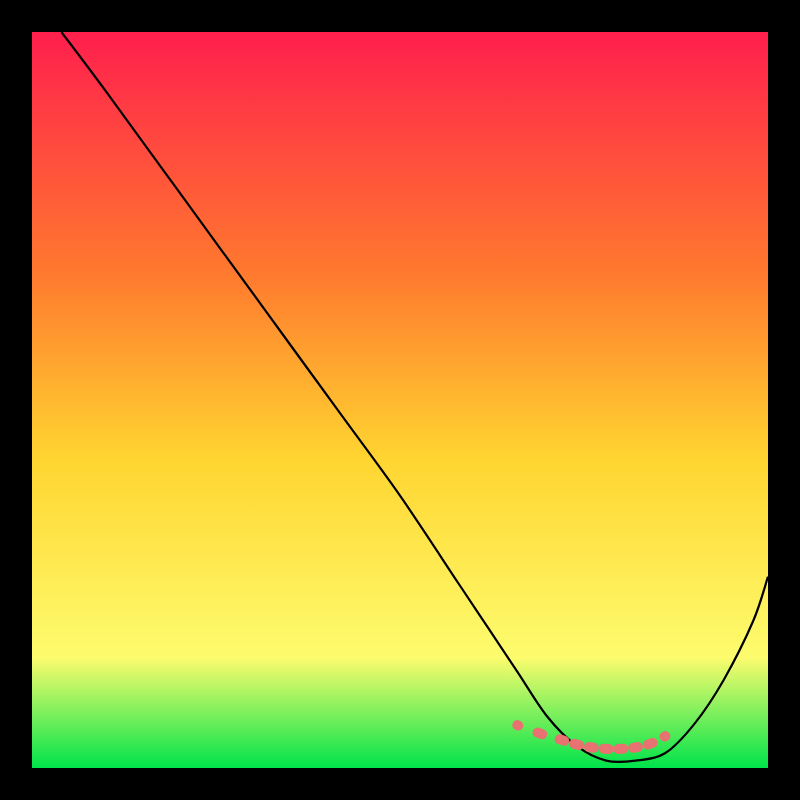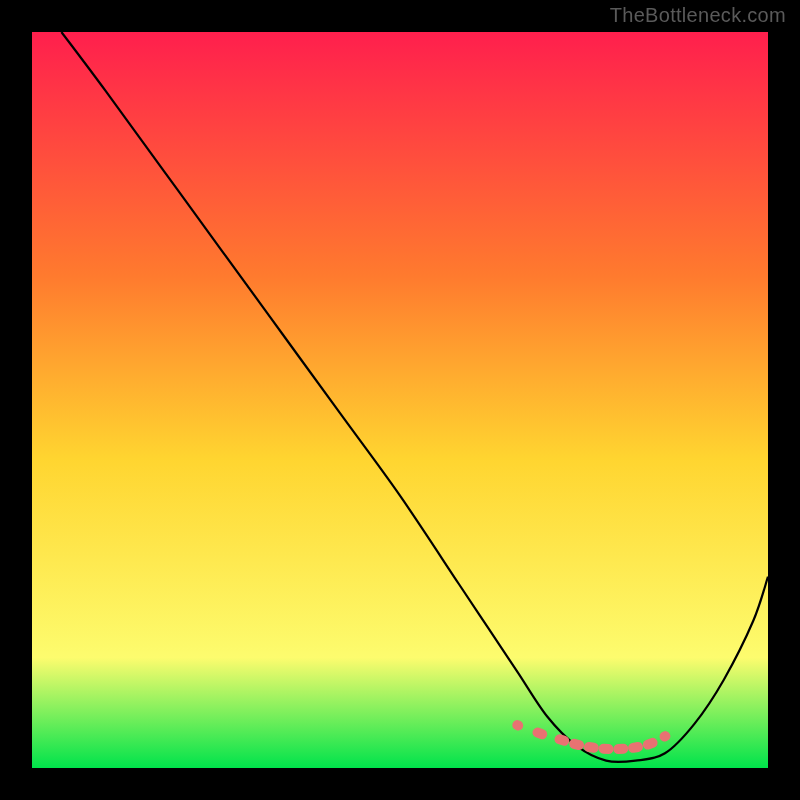--- a/index.html
+++ b/index.html
@@ -33,21 +33,20 @@
     top: 32px;
     width: 736px;
     height: 736px;
   }
   svg { display: block; }
 </style>
 </head>
 <body>
 
 <div class="outer">
-  <div class="watermark">TheBottleneck.com</div>
   <div class="plot-area">
     <svg id="chart-svg" width="736" height="736" viewBox="0 0 736 736">
       <defs>
         <linearGradient id="bg-grad" x1="0" y1="0" x2="0" y2="1">
           <stop id="g0" offset="0%" stop-color="#ff1f4d"></stop>
           <stop id="g1" offset="33%" stop-color="#ff7a2e"></stop>
           <stop id="g2" offset="58%" stop-color="#ffd530"></stop>
           <stop id="g3" offset="85%" stop-color="#fdfc6e"></stop>
           <stop id="g4" offset="100%" stop-color="#00e34b"></stop>
         </linearGradient>

